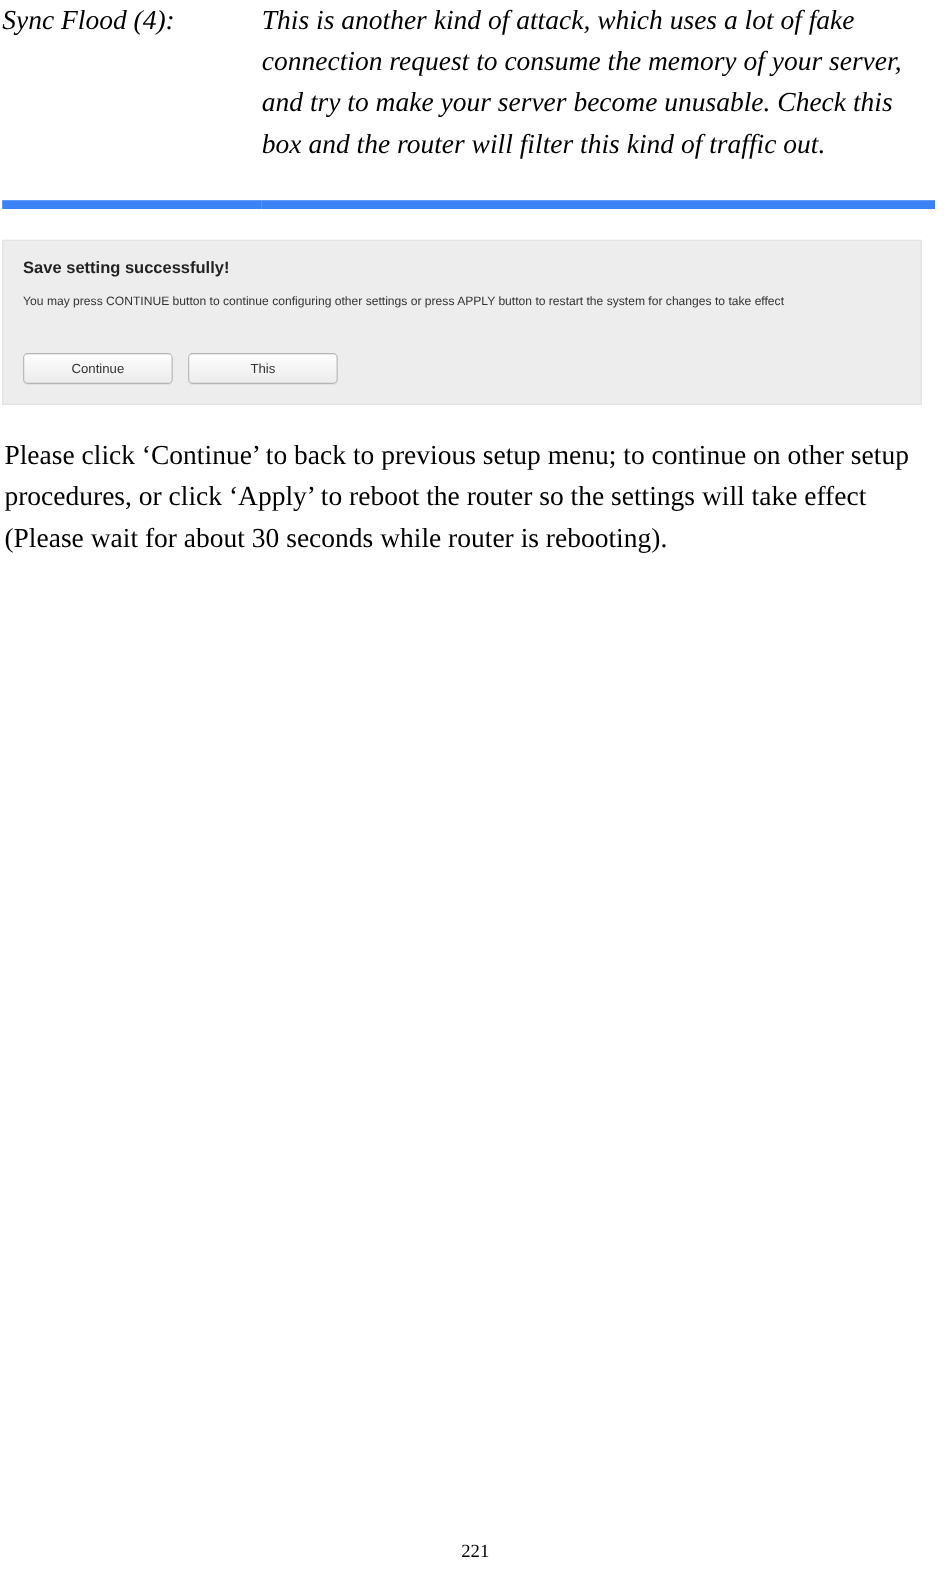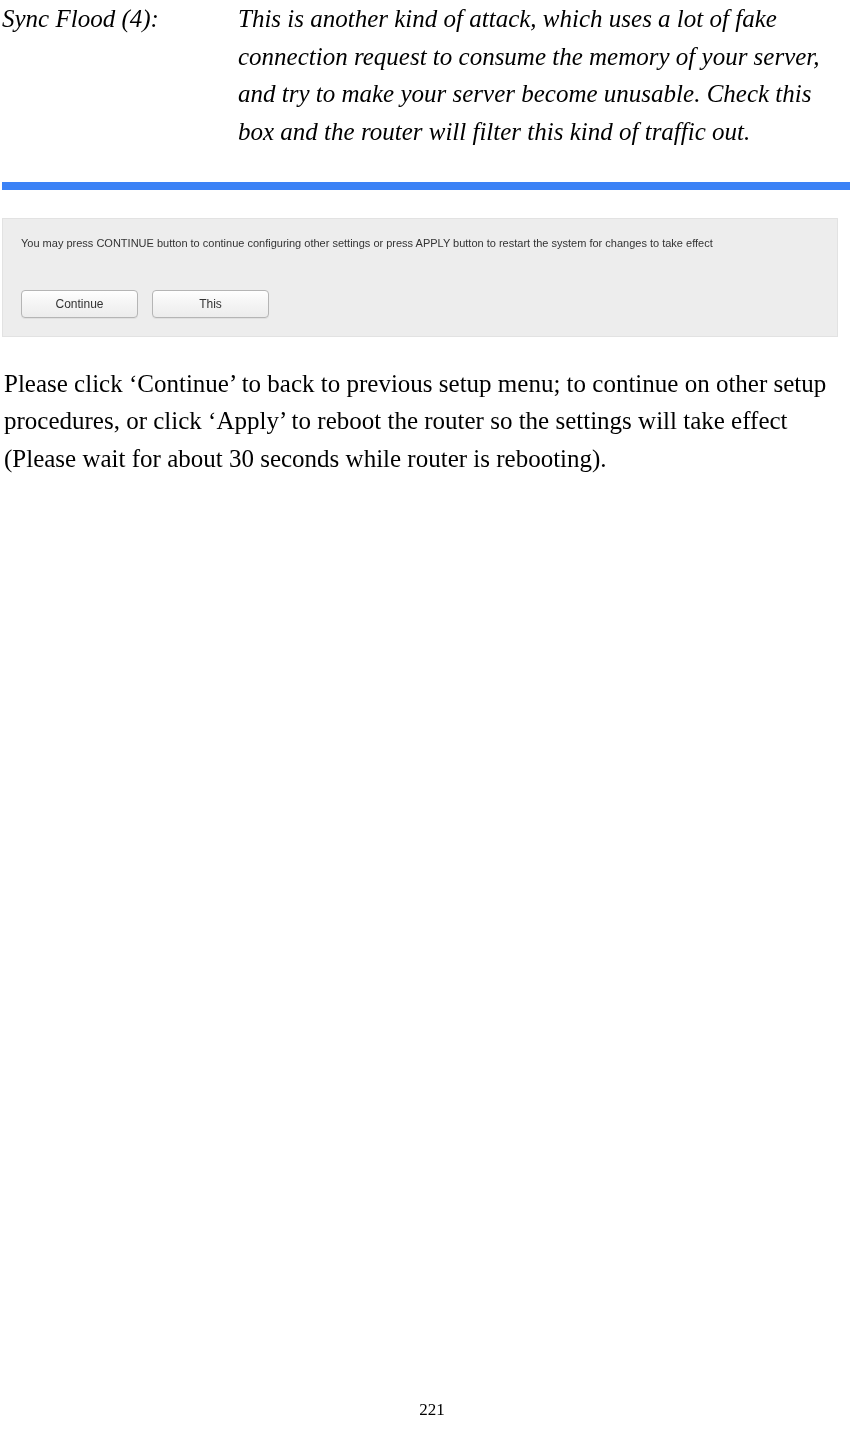--- a/index.html
+++ b/index.html
@@ -62,21 +62,21 @@
     font-size: 11px;
     line-height: 1.5;
     color: #333;
     margin-bottom: 38px;
   }
   .ss-buttons {
     display: flex;
     gap: 14px;
   }
   .ss-btn {
-    width: 117px;
+    width: 136px;
     height: 28px;
     background: linear-gradient(#ffffff, #f6f6f6 40%, #ececec);
     border: 1px solid #b5b5b5;
     border-radius: 4px;
     font-size: 12px;
     font-family: Arial, Helvetica, sans-serif;
     color: #333;
     cursor: pointer;
     box-shadow: 0 1px 0 rgba(0,0,0,0.05);
   }
@@ -102,20 +102,21 @@
     </tr>
     <tr class="row-spacer">
           <td></td>
           <td></td>
         </tr>
   </tbody>
     </table>
 
 
   <div class="screenshot-box">
+    <div class="ss-title">Save setting successfully!</div>
     <div class="ss-subtext">You may press CONTINUE button to continue configuring other settings or press APPLY button to restart the system for changes to take effect</div>
     <div class="ss-buttons">
       <button class="ss-btn">Continue</button>
       <button class="ss-btn">This</button>
     </div>
   </div>
 
   <p class="body-text">Please click ‘Continue’ to back to previous setup menu; to continue on other setup procedures, or click ‘Apply’ to reboot the router so the settings will take effect (Please wait for about 30 seconds while router is rebooting).</p>
 
 </div>

